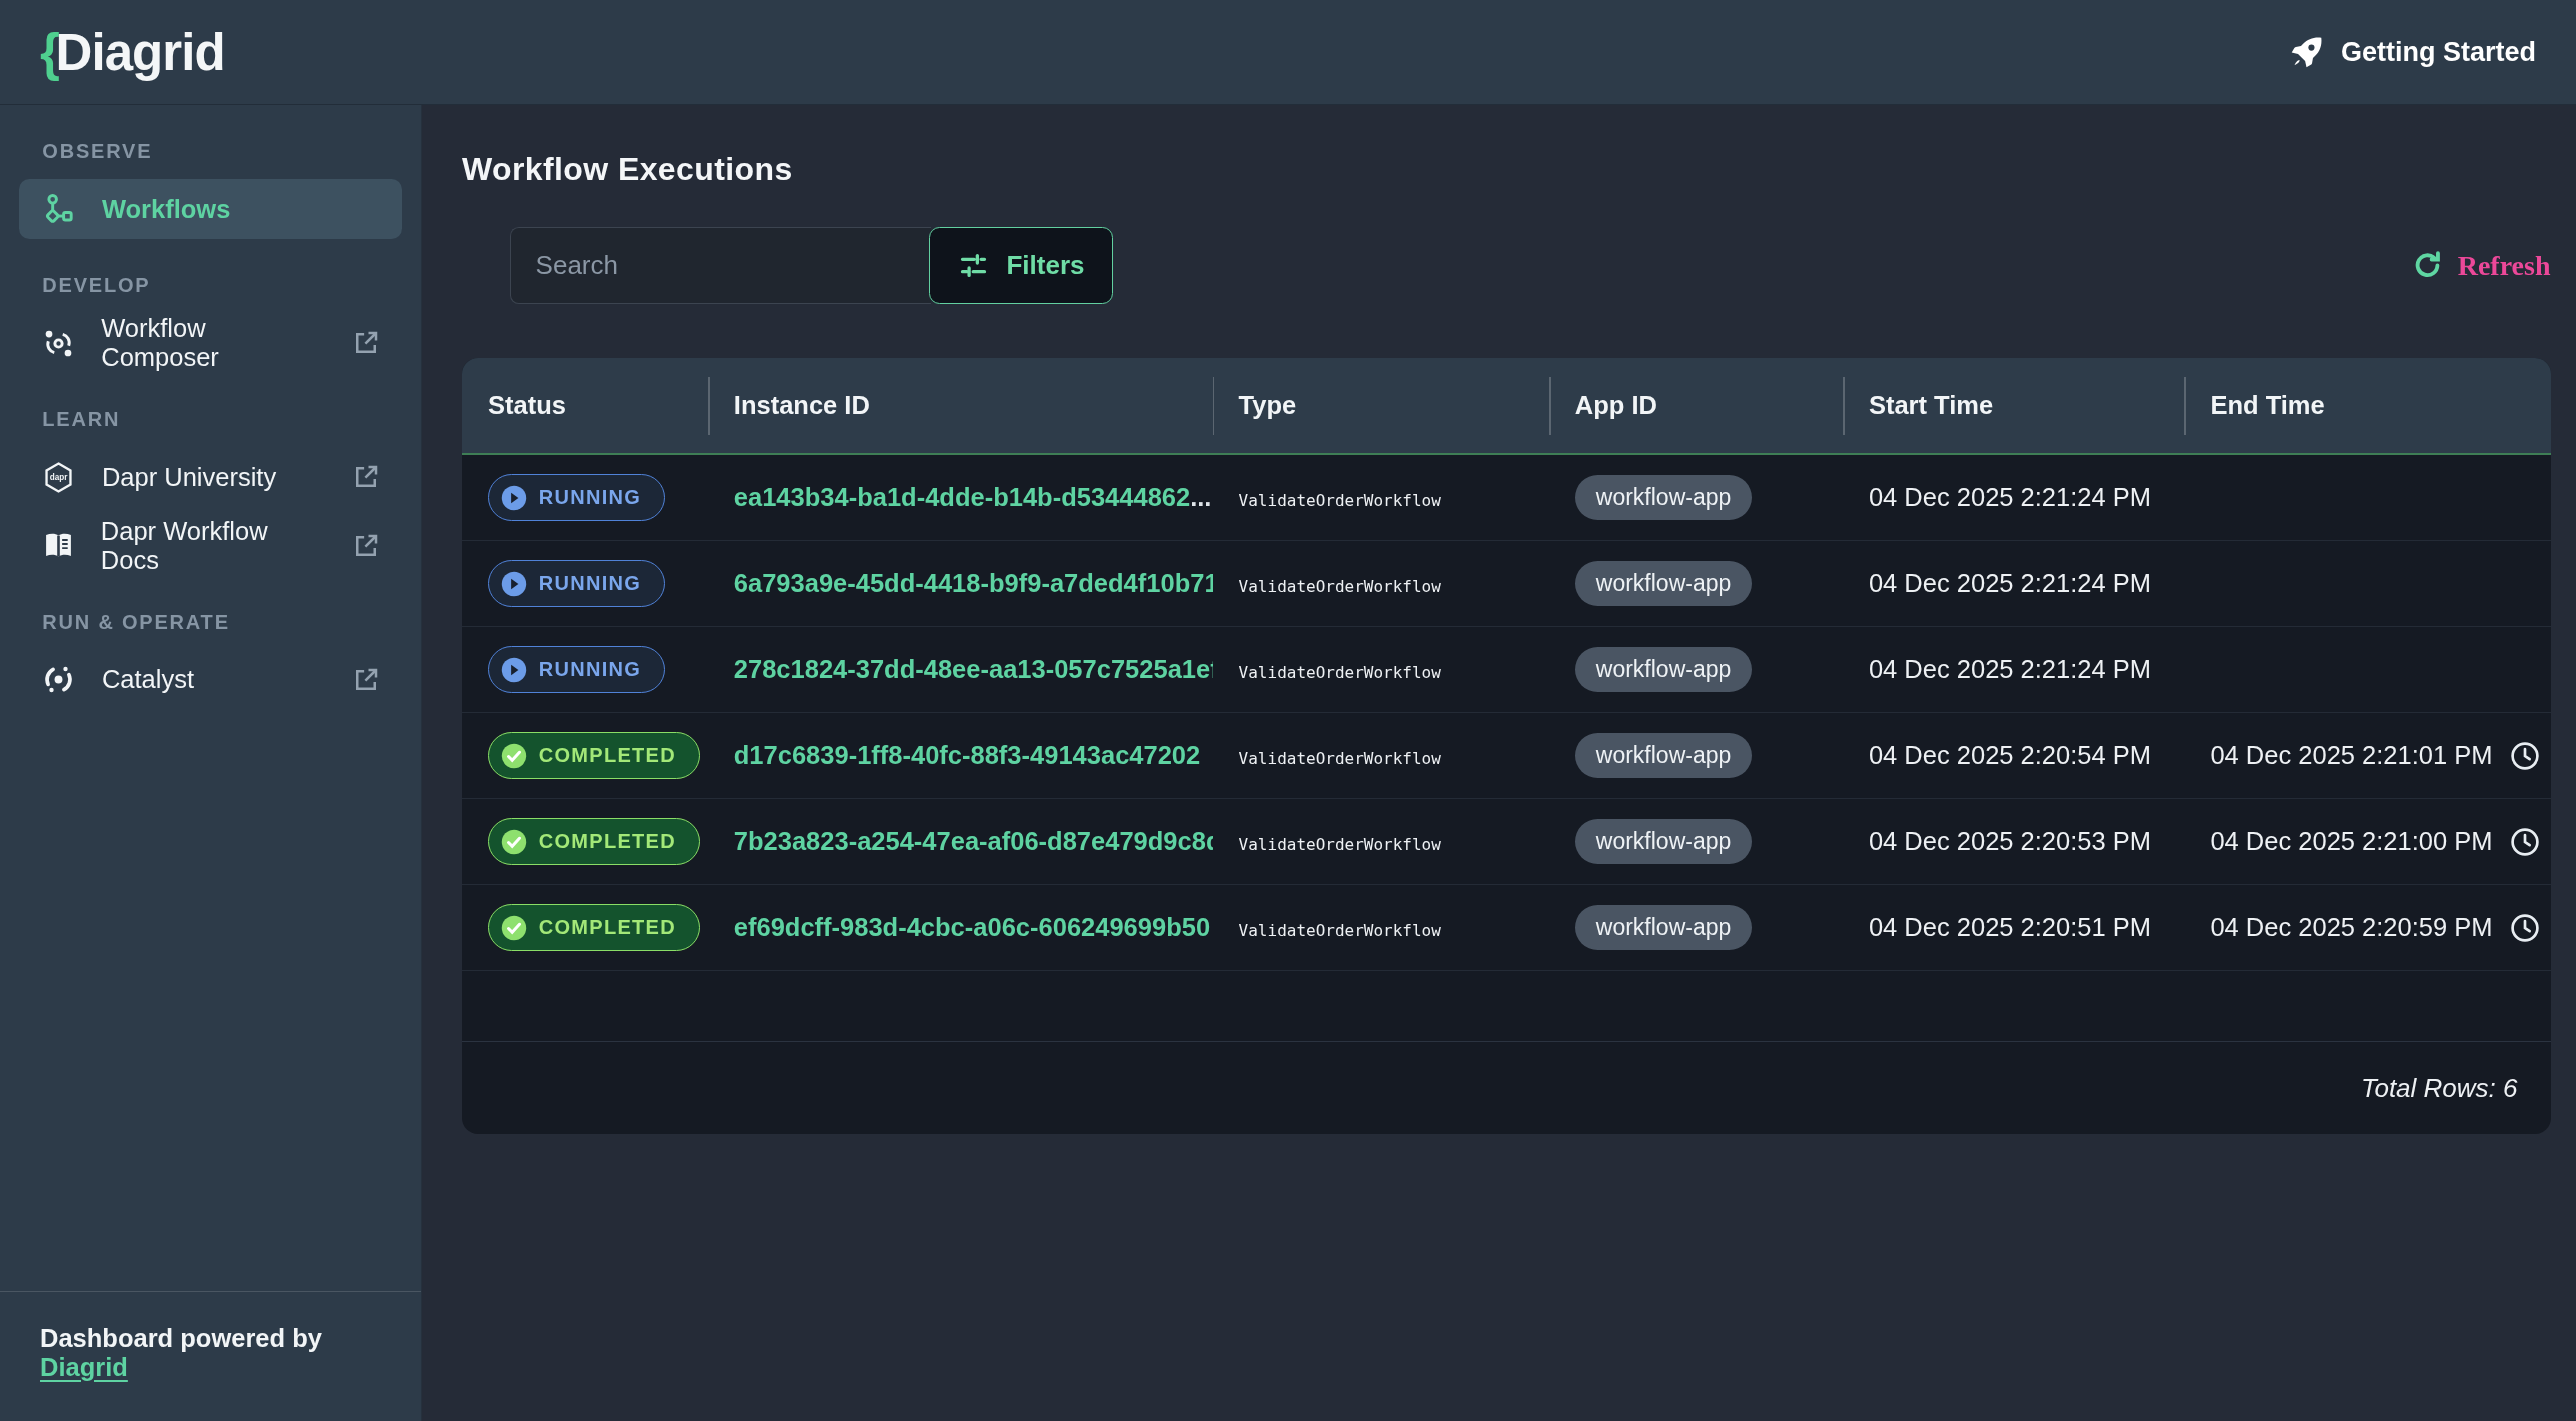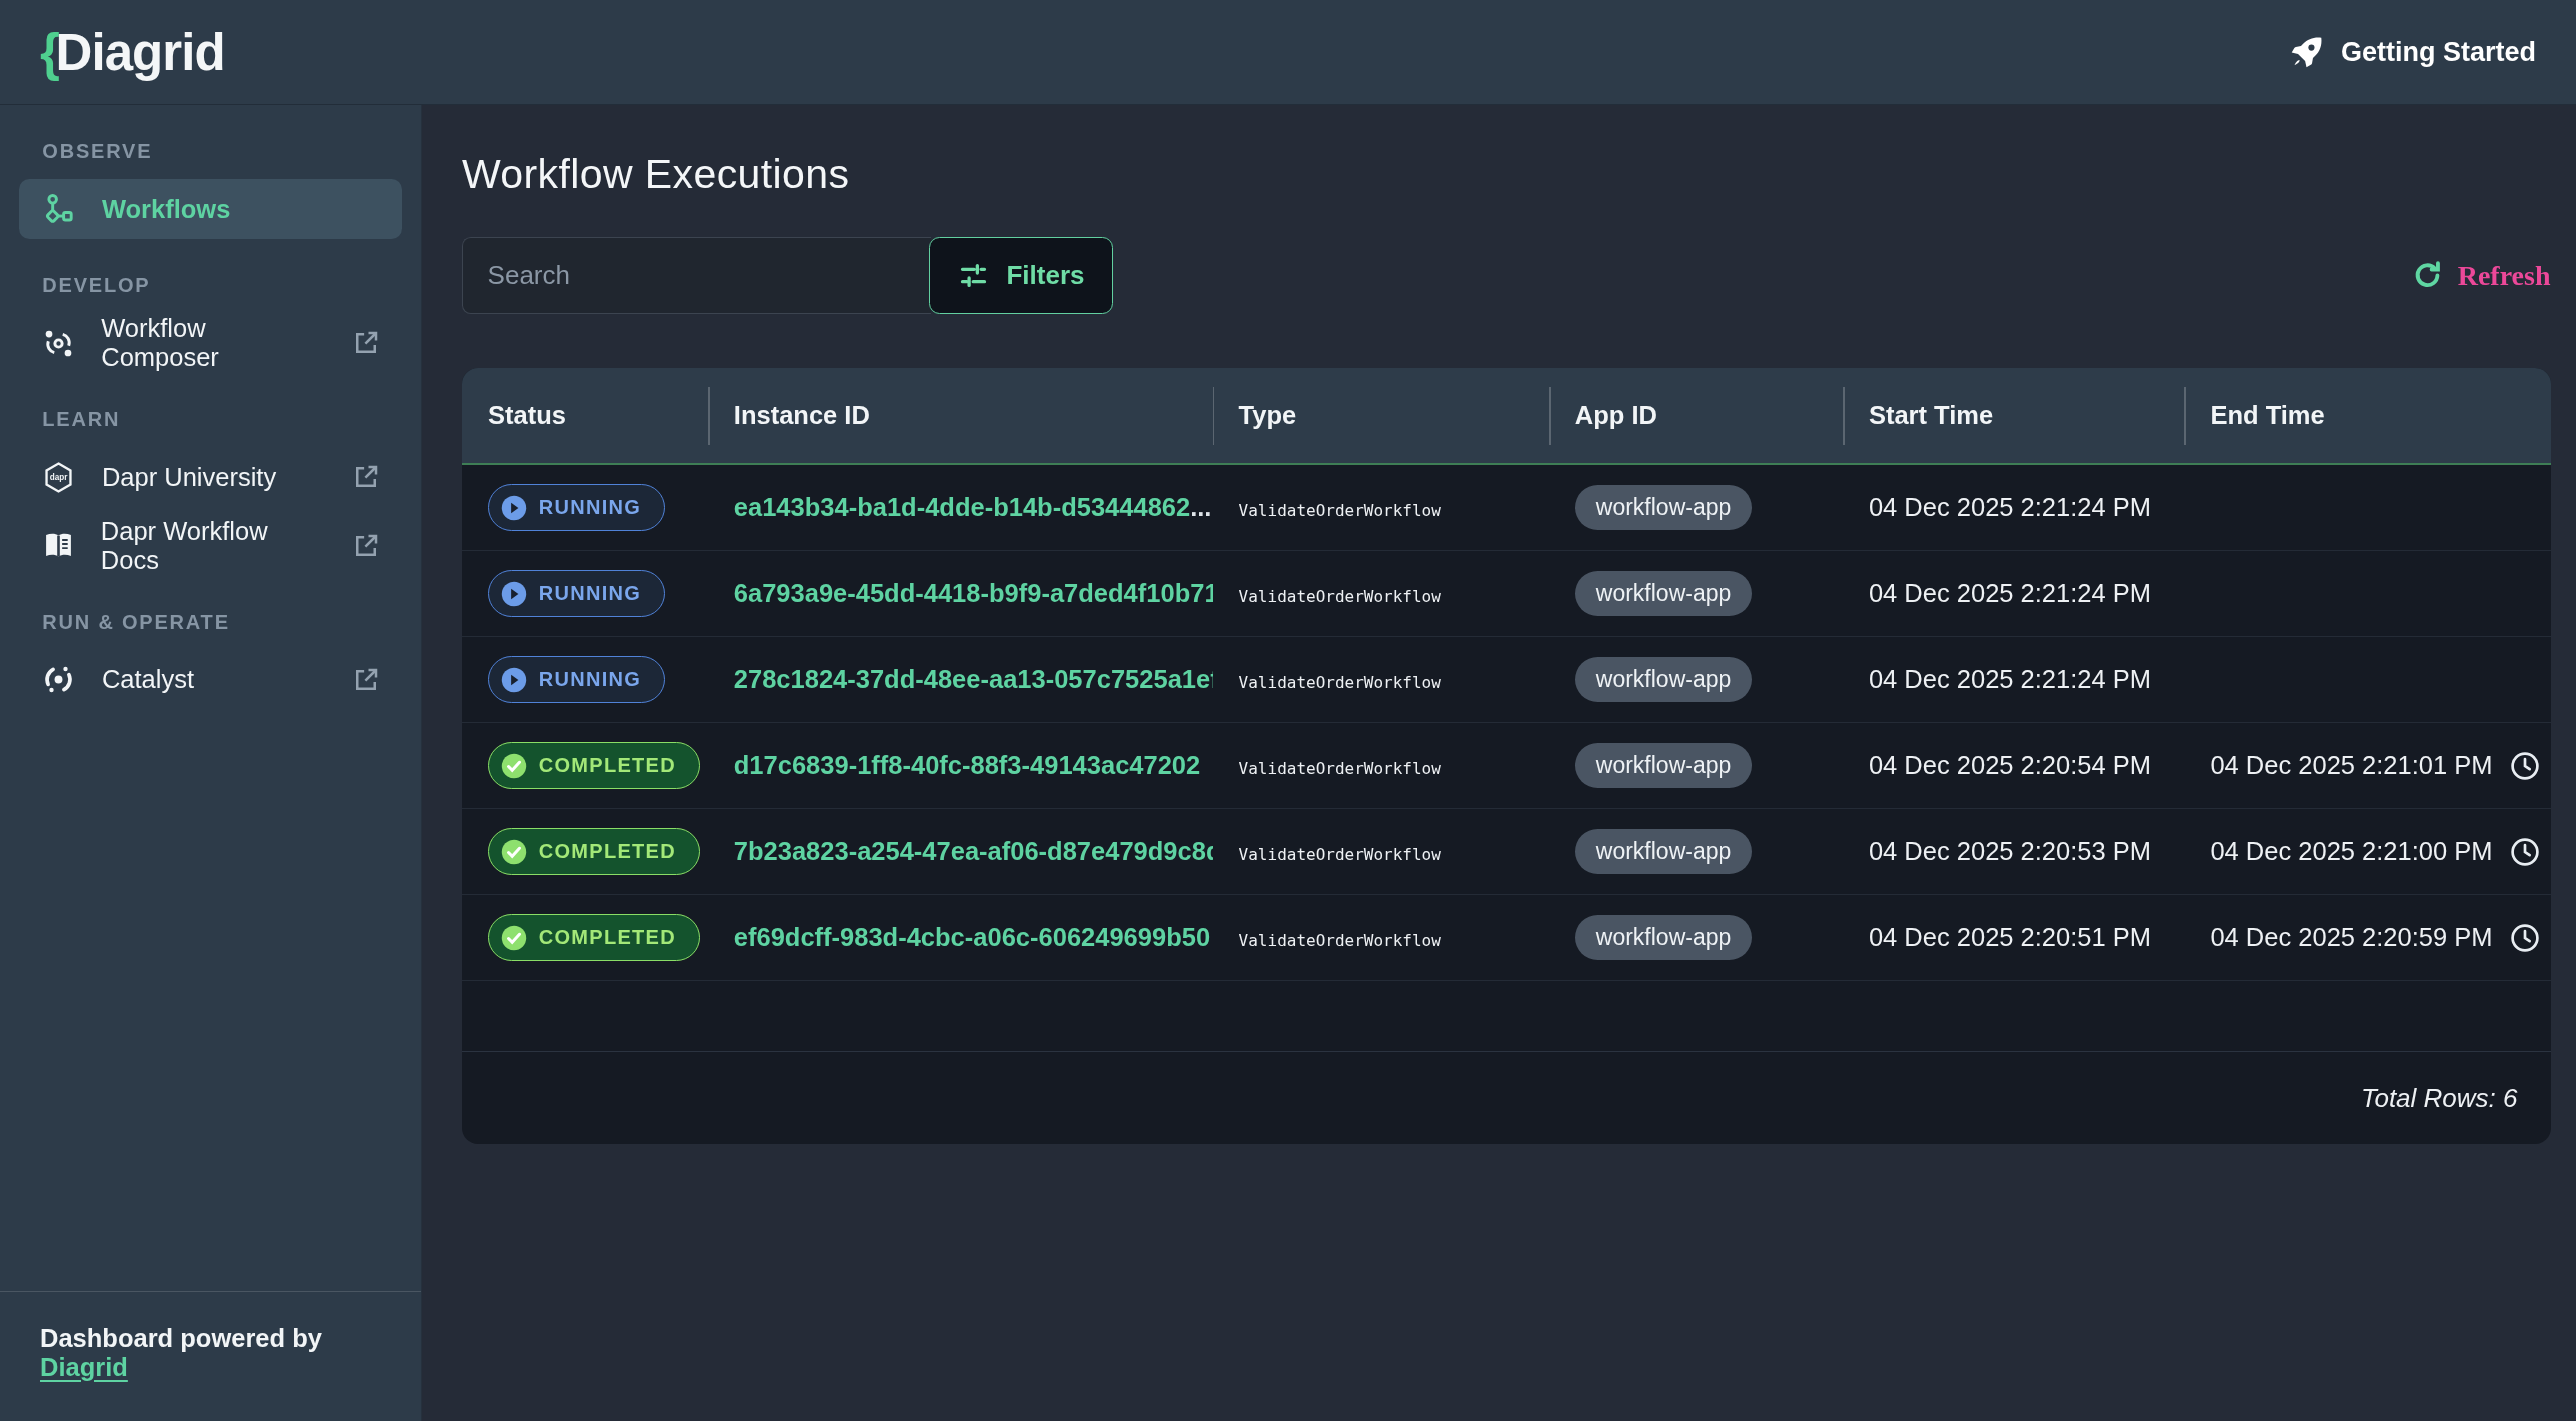--- a/index.html
+++ b/index.html
@@ -54,32 +54,33 @@
   .ext-icon svg { width:30px; height:30px; display:block; }
   .sidebar-footer {
     border-top:0.9px solid rgba(255,255,255,0.14);
     padding:32px 40px 40px;
     font-size:25.5px; font-weight:bold; color:#f2f5f7;
   }
   .sidebar-footer a { color:#5ed3a2; text-decoration:underline; text-underline-offset:4.4px; cursor:pointer; }
 
   
   .main { flex:1; min-width:0; padding:46px 25.5px 0 40px; }
-  .page-title { font-size:41px; font-weight:normal; color:#f4f6f8; letter-spacing:0.4px; }
+  .page-title { font-size:32px; font-weight:bold; color:#f4f6f8; letter-spacing:0.4px; }
 
   .toolbar { margin-top:39px; display:flex; align-items:center; justify-content:space-between; }
   .search-group { display:flex; align-items:stretch; width:651px; }
   .search-input {
     flex:1; height:77px;
     background:#20262f;
     border:1.8px solid #3c4450; border-right:none;
     border-radius:8.8px 0 0 8.8px;
     color:#e9edf1; font-size:26px; padding:0 24.6px;
     font-family:"Liberation Sans", sans-serif;
     outline:none;
+    margin-left:48px;
   }
   .search-input::placeholder { color:#8b97a5; }
   .filters-btn {
     width:184px; height:77px; margin-left:-1.8px;
     background:#0e131b;
     border:1.8px solid #62d0a0; border-radius:10.5px;
     display:flex; align-items:center; justify-content:center; gap:16px;
     color:#6fdca6; font-size:26px; font-weight:bold; cursor:pointer;
     font-family:"Liberation Sans", sans-serif;
   }

